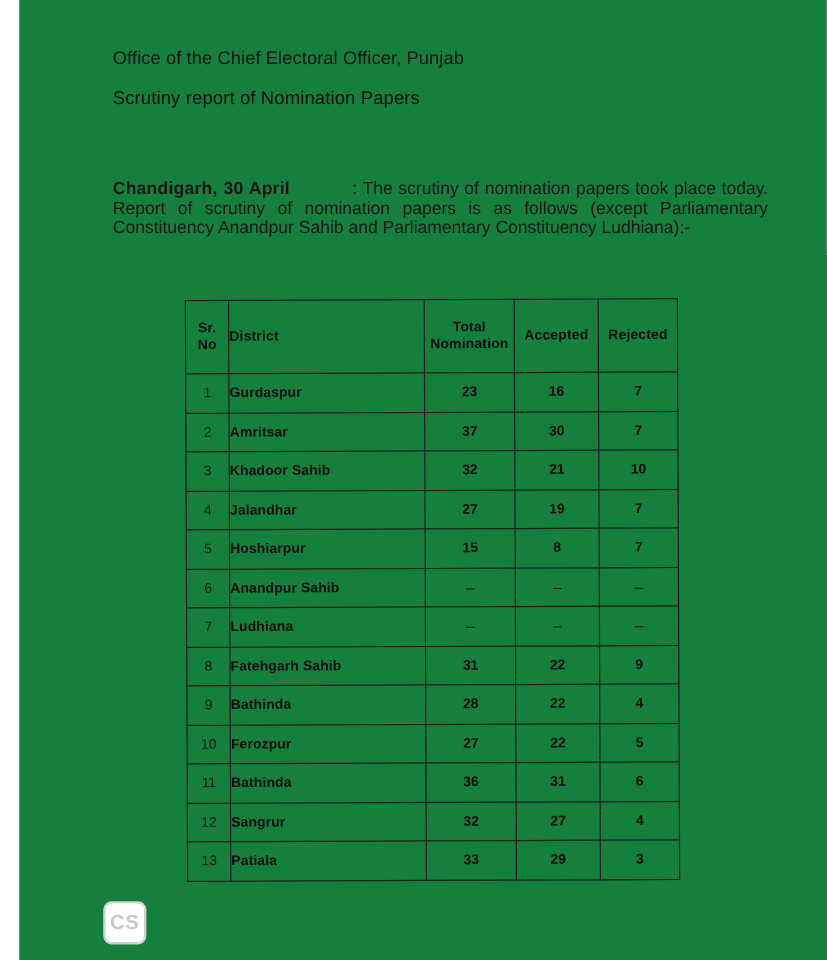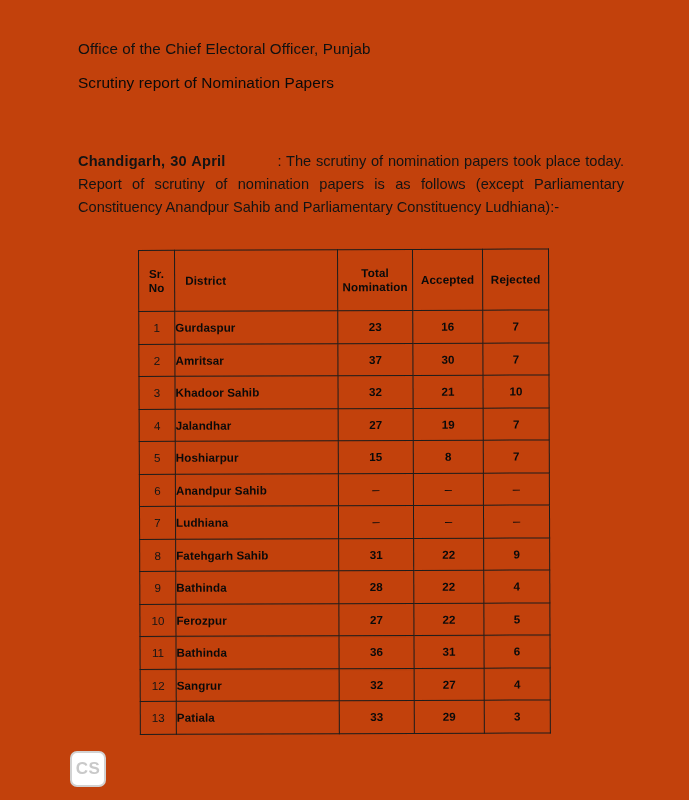--- a/index.html
+++ b/index.html
@@ -13,21 +13,22 @@
     position: relative;
     overflow: hidden;
     font-family: "Liberation Sans", sans-serif;
     color: #0d0d0d;
     -webkit-font-smoothing: antialiased;
   }
 
   .page {
     position: absolute;
     inset: 0;
-    background: #c2410c;
+    background: #15803d;
+    margin-left: 16px;
   }
 
   
   .heading-block {
     position: absolute;
     left: 78px;
     top: 40px;
     width: 545px;
   }
   .line-office {
@@ -55,21 +56,21 @@
     white-space: nowrap;
   }
 
   
   .para {
     position: absolute;
     left: 78px;
     top: 150px;
     width: 546px;
     font-size: 14.6px;
-    line-height: 23px;
+    line-height: 16px;
     text-align: justify;
     text-justify: inter-word;
     color: #141414;
   }
   .para .dateline {
     font-weight: 700;
     letter-spacing: 0.2px;
   }
   .para .gap {
     display: inline-block;
@@ -107,21 +108,20 @@
   thead th {
     height: 60px;
     font-weight: 700;
     text-align: center;
     letter-spacing: 0.15px;
     line-height: 14px;
     color: #0a0a0a;
   }
   thead th.th-district {
     text-align: left;
-    padding-left: 10px;
   }
 
   tbody td {
     height: 31.5px;
   }
   td.cell-sr {
     text-align: center;
     font-weight: 400;
     font-size: 11.4px;
     color: #151515;

